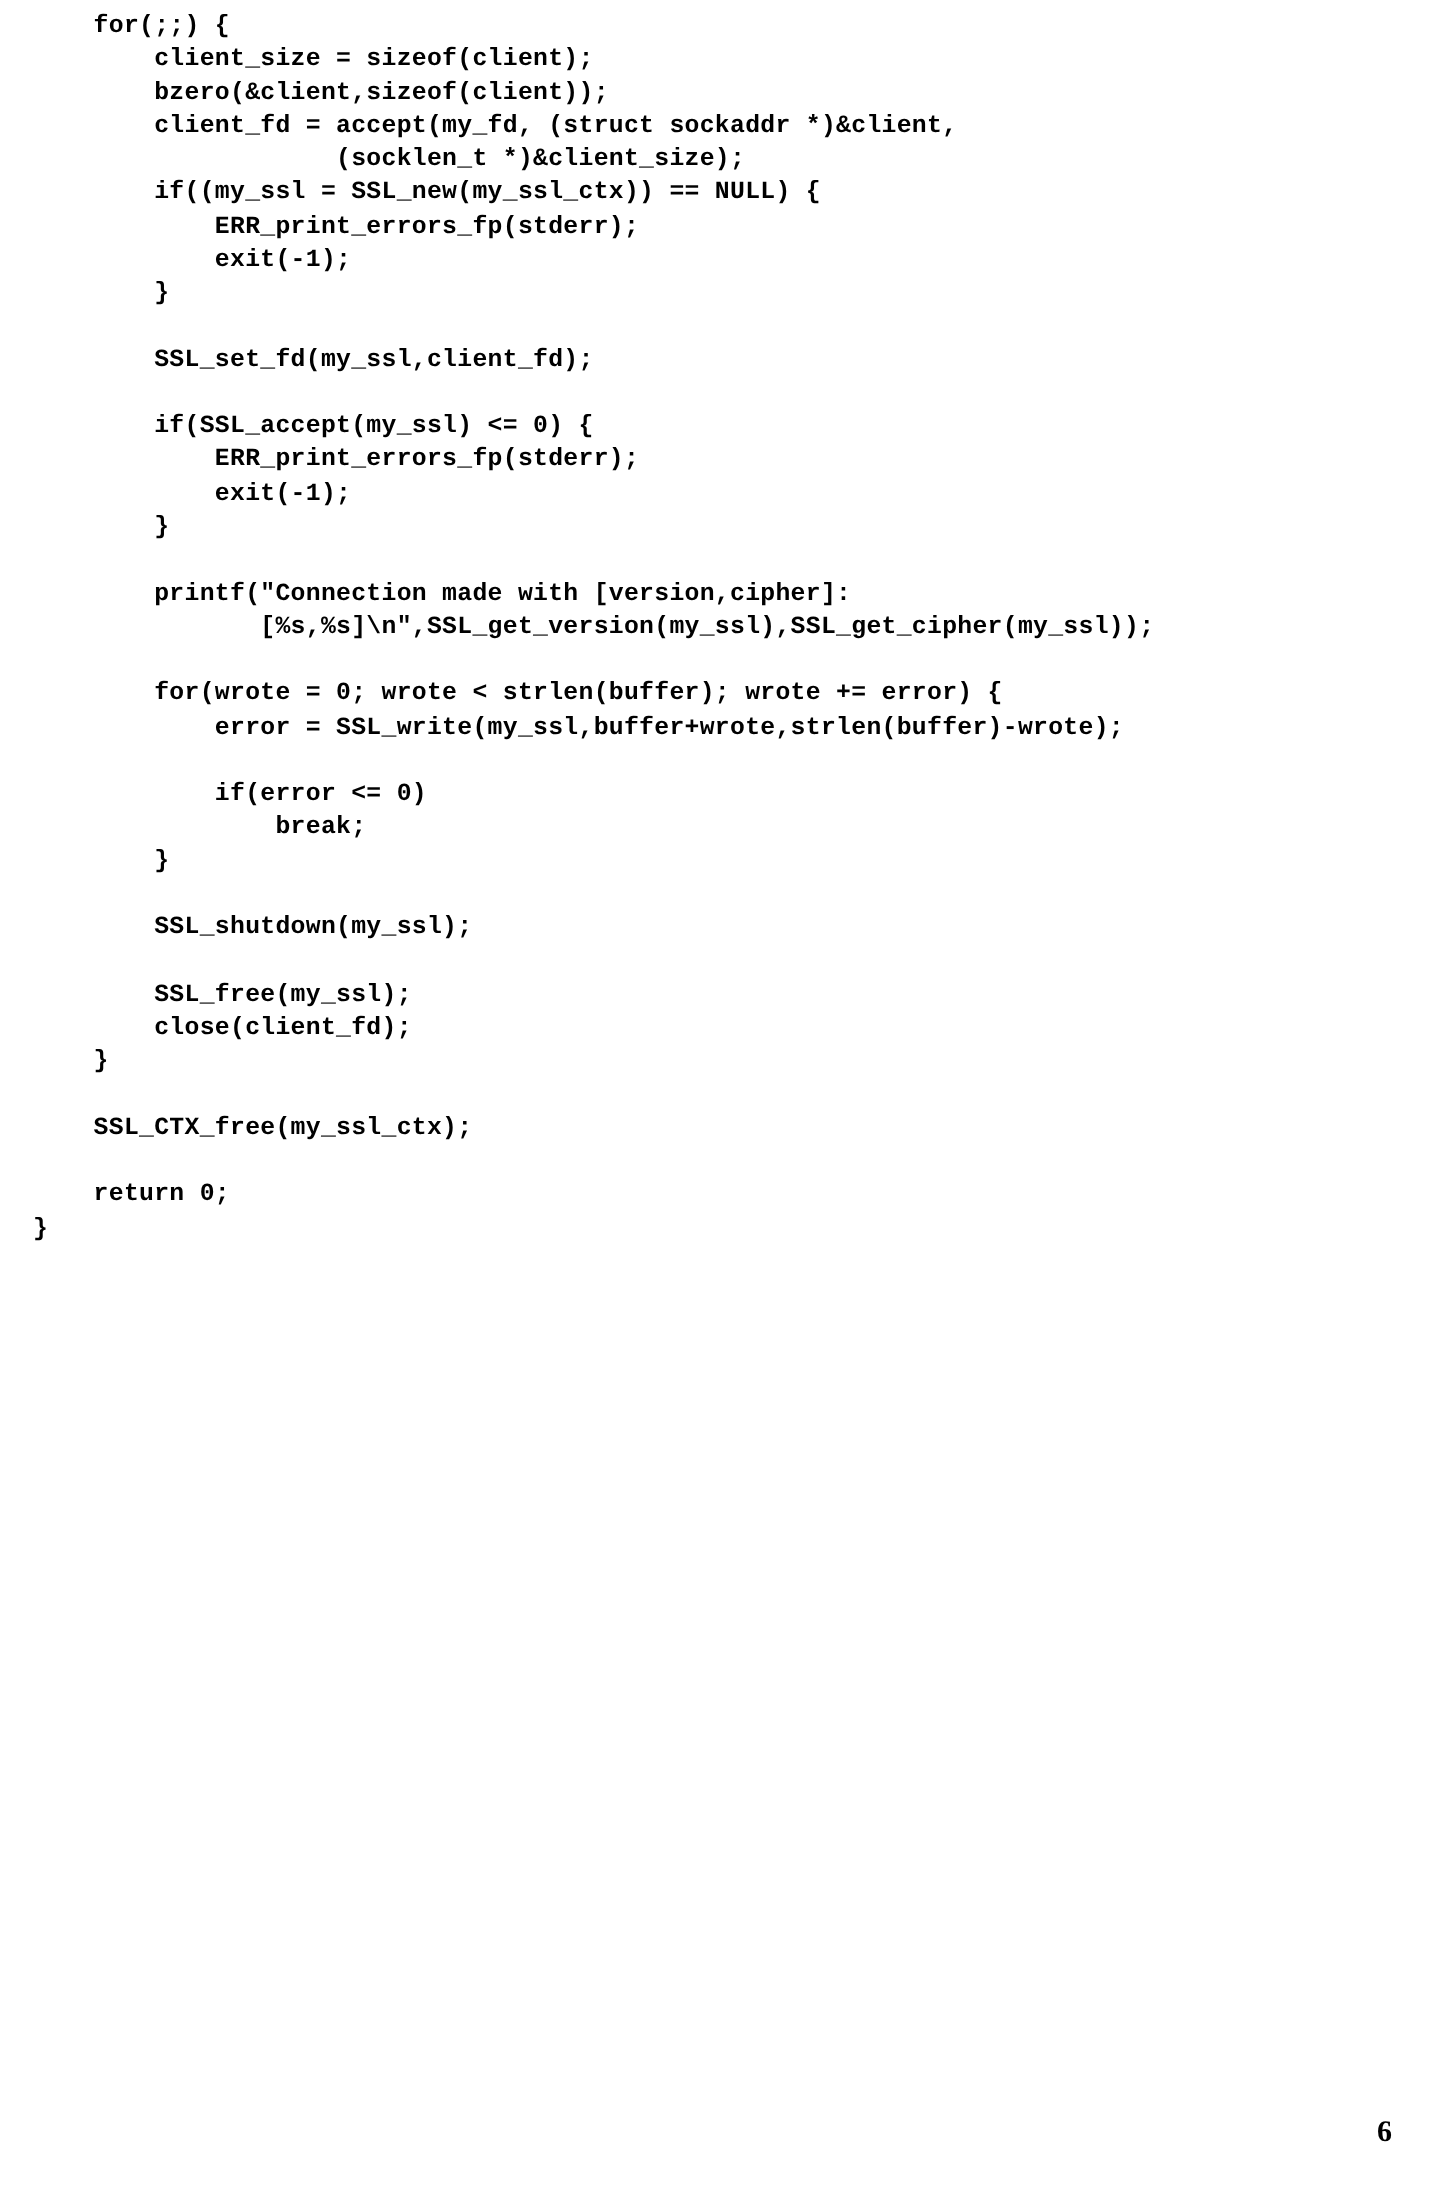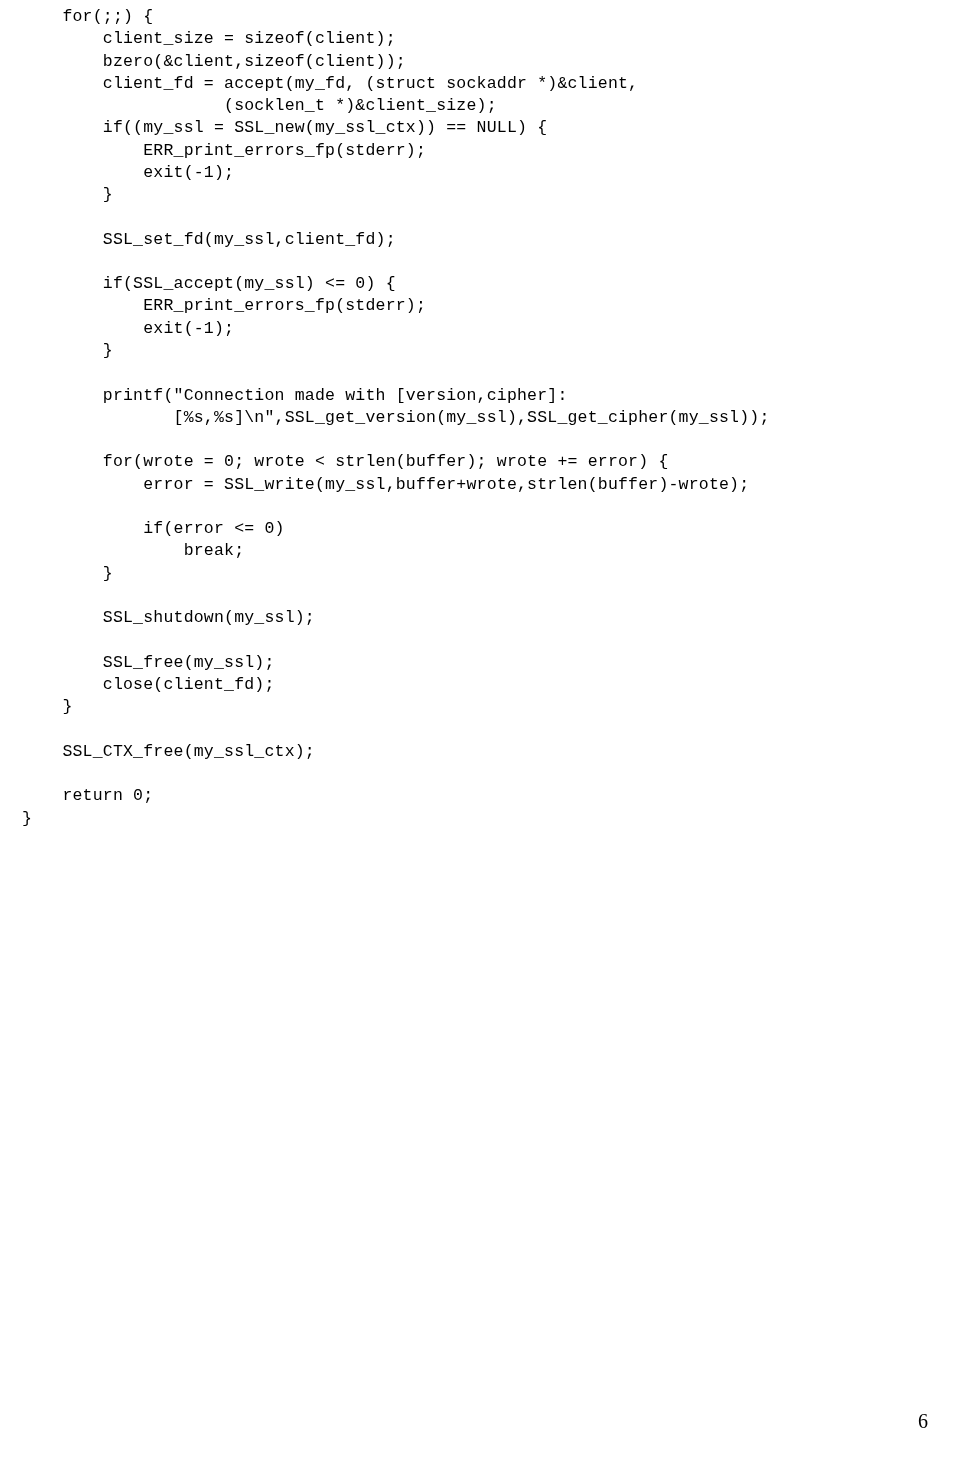--- a/index.html
+++ b/index.html
@@ -1,18 +1,19 @@
 <!DOCTYPE html>
 <html><head>
   <meta charset="utf-8">
   <style>
     * {
       margin: 0;
       padding: 0;
       box-sizing: border-box;
+      font-weight: bold;
     }
     body {
       width: 960px;
       height: 1457px;
       background: #ffffff;
       font-family: "Courier New", Courier, monospace;
       font-size: 16.5px;
       line-height: 1.35;
       position: relative;
       color: #000000;

